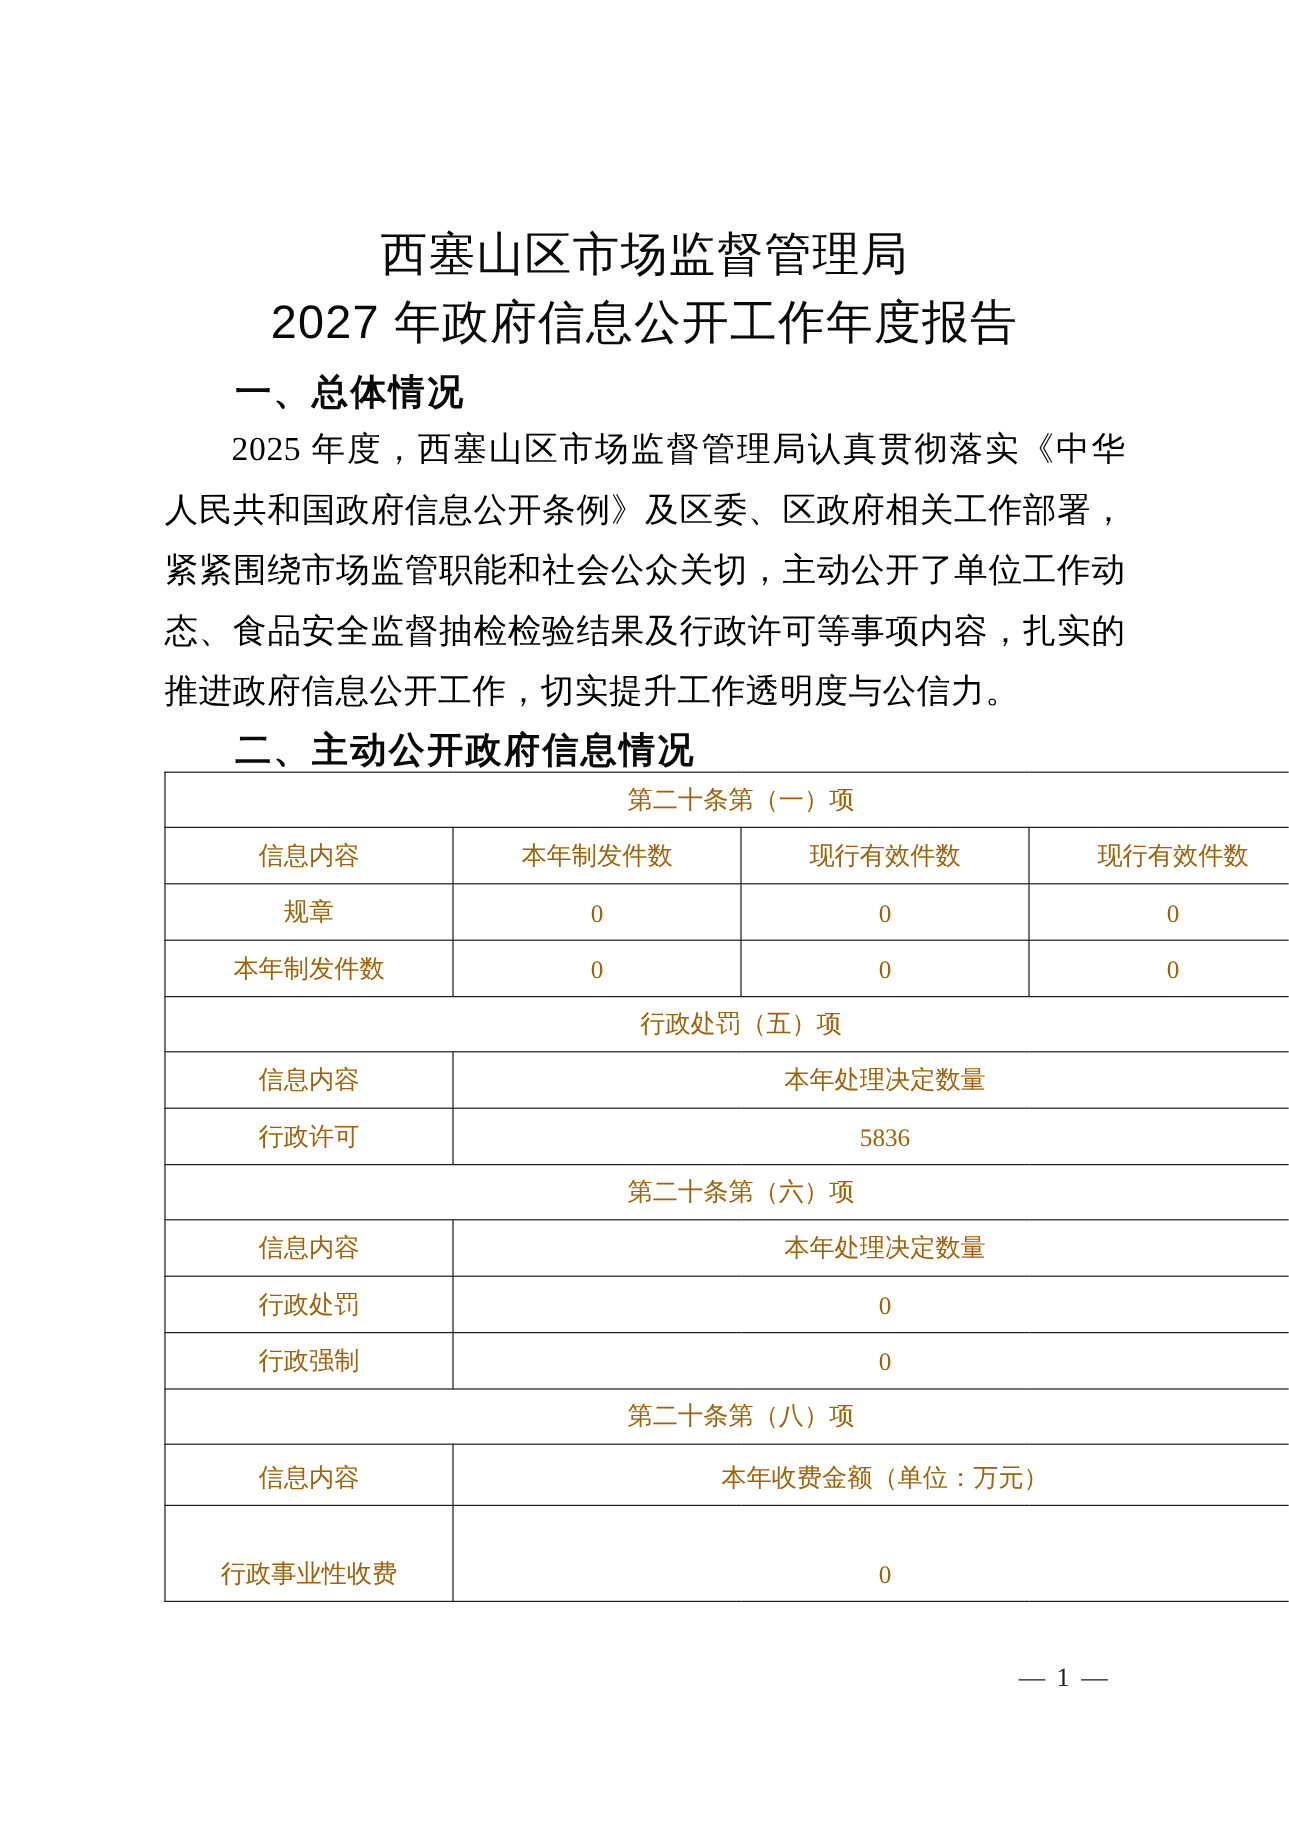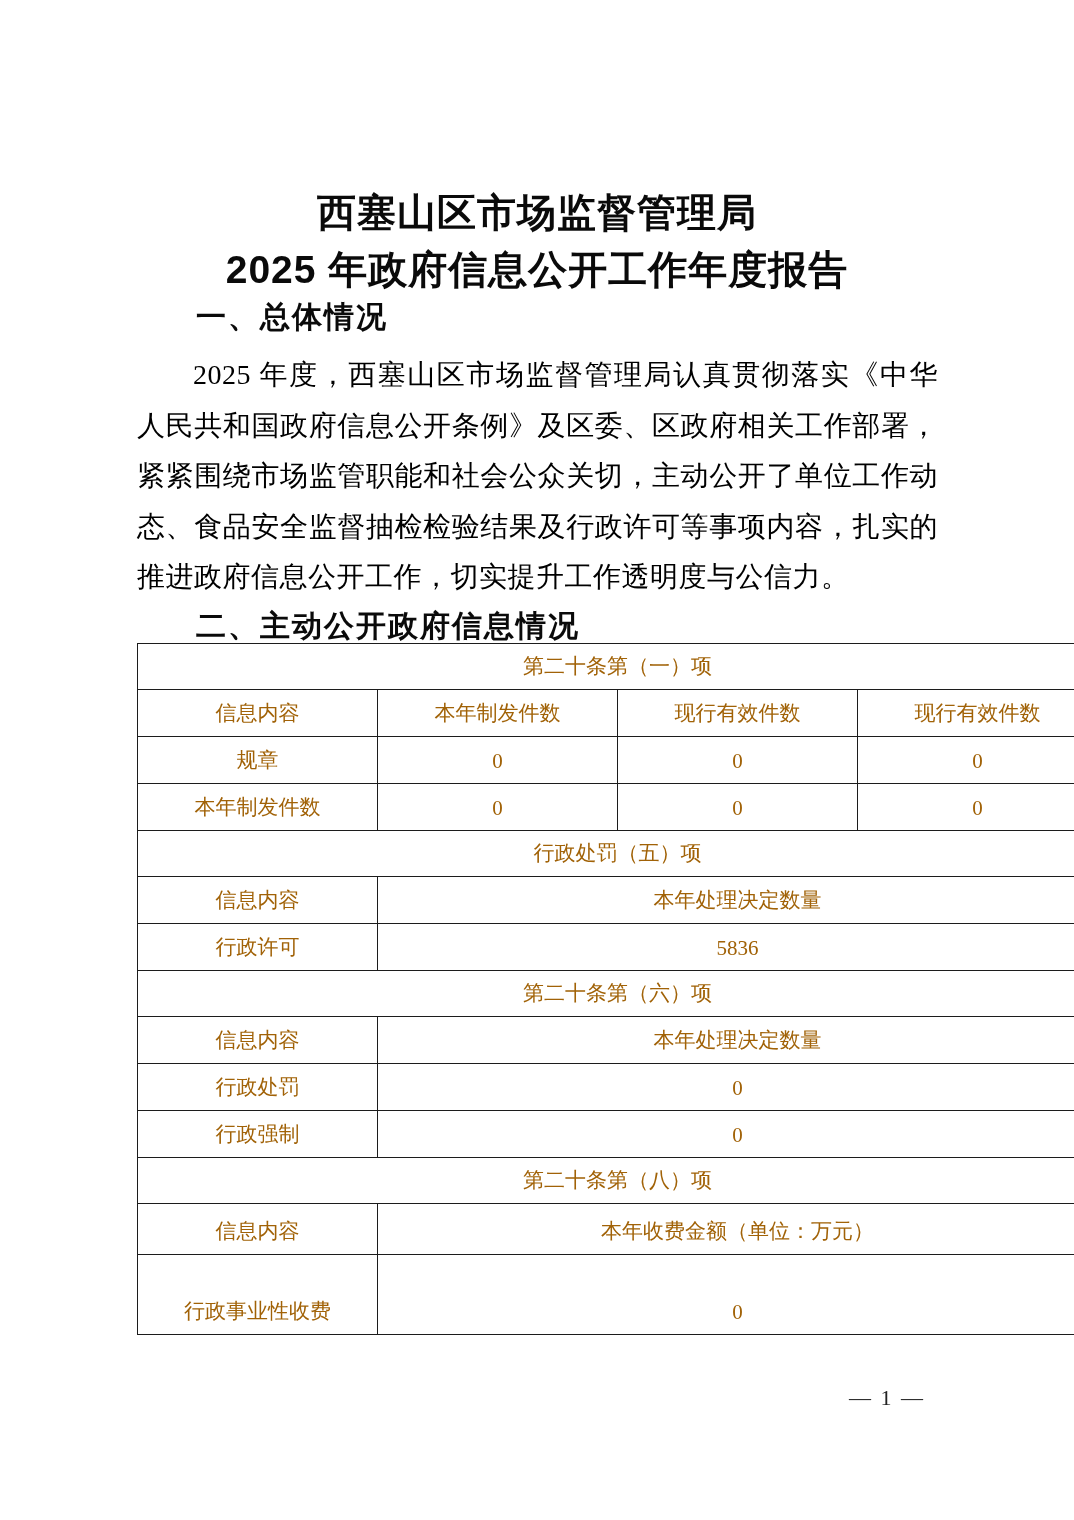--- a/index.html
+++ b/index.html
@@ -17,39 +17,39 @@
     font-family: "Liberation Serif", serif;
   }
   
   #doc-title {
     position: absolute;
     top: 184px;
     left: 0;
     right: 0;
     text-align: center;
     font-family: "Liberation Sans", sans-serif;
-    font-weight: 700;
+    font-weight: 400;
     font-size: 39px;
     line-height: 57px;
     color: #0a0a0a;
     letter-spacing: 1px;
   }
   
   .sec-heading {
     position: absolute;
     left: 196px;
     font-family: "Liberation Sans", sans-serif;
     font-weight: 700;
     font-size: 30px;
     line-height: 36px;
     color: #0a0a0a;
     letter-spacing: 2px;
     white-space: nowrap;
   }
-  #heading-1 { top: 299px; }
+  #heading-1 { top: 310px; }
   #heading-2 { top: 608px; }
   
   #body-paragraph {
     position: absolute;
     top: 350px;
     left: 137px;
     width: 801px;
     font-size: 28px;
     line-height: 50.6px;
     text-align: justify;
@@ -94,21 +94,21 @@
     white-space: nowrap;
   }
 </style>
 </head>
 <body>
 
 <div id="page">
 
   <div id="doc-title">
     <div>西塞山区市场监督管理局</div>
-    <div>2025 年政府信息公开工作年度报告</div>
+    <div>2027 年政府信息公开工作年度报告</div>
   </div>
 
   <div id="heading-1" class="sec-heading">一、总体情况</div>
 
   <div id="body-paragraph">2025 年度，西塞山区市场监督管理局认真贯彻落实《中华人民共和国政府信息公开条例》及区委、区政府相关工作部署，紧紧围绕市场监管职能和社会公众关切，主动公开了单位工作动态、食品安全监督抽检检验结果及行政许可等事项内容，扎实的推进政府信息公开工作，切实提升工作透明度与公信力。</div>
 
   <div id="heading-2" class="sec-heading">二、主动公开政府信息情况</div>
 
   <table id="info-table">
     <colgroup>

